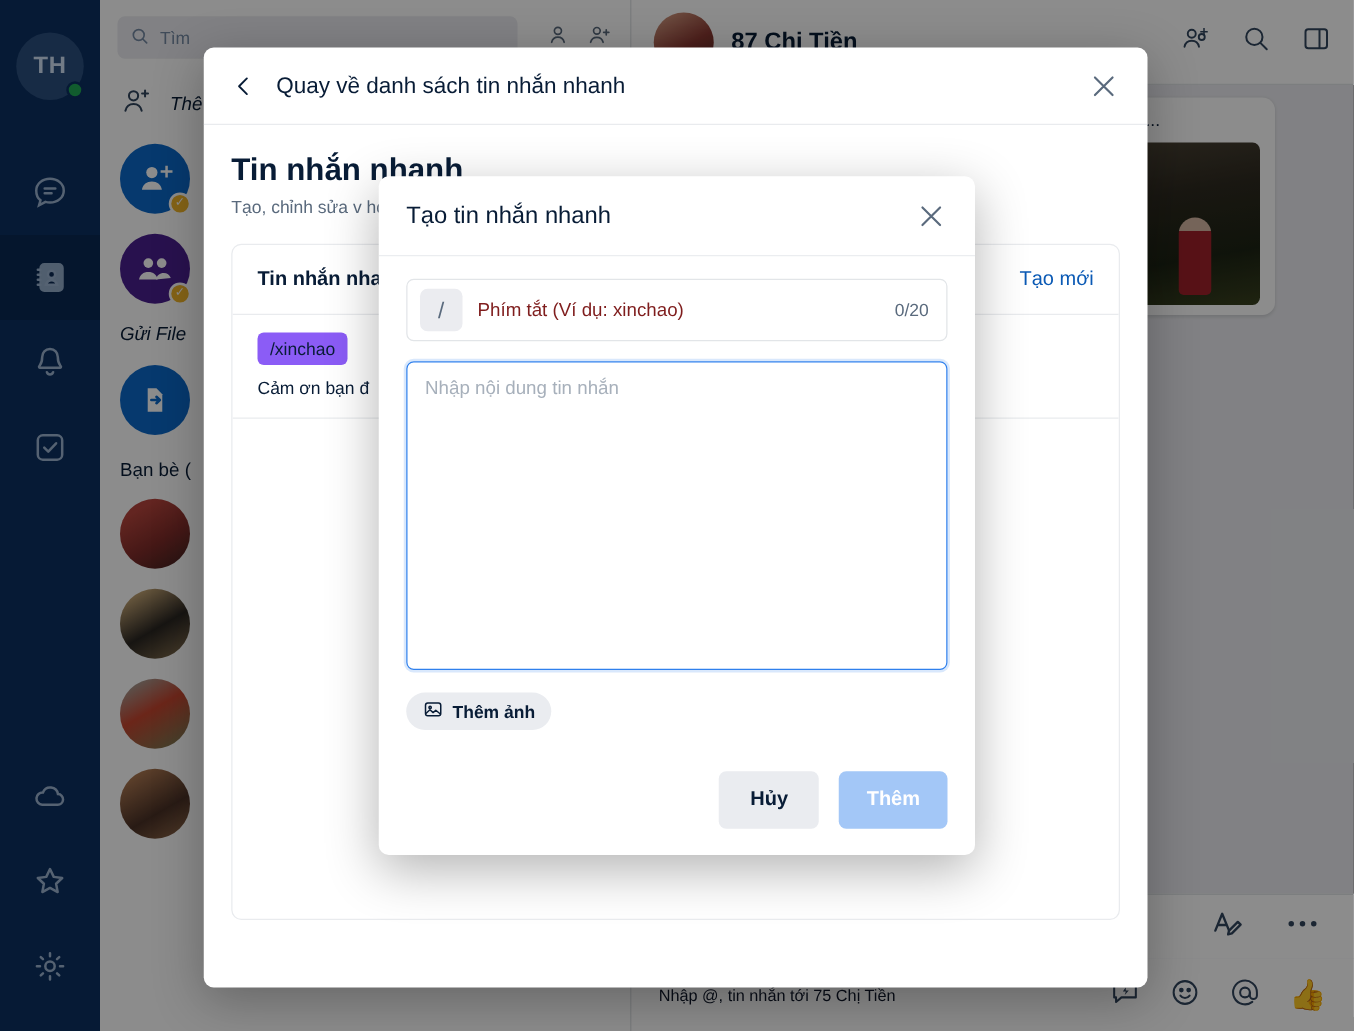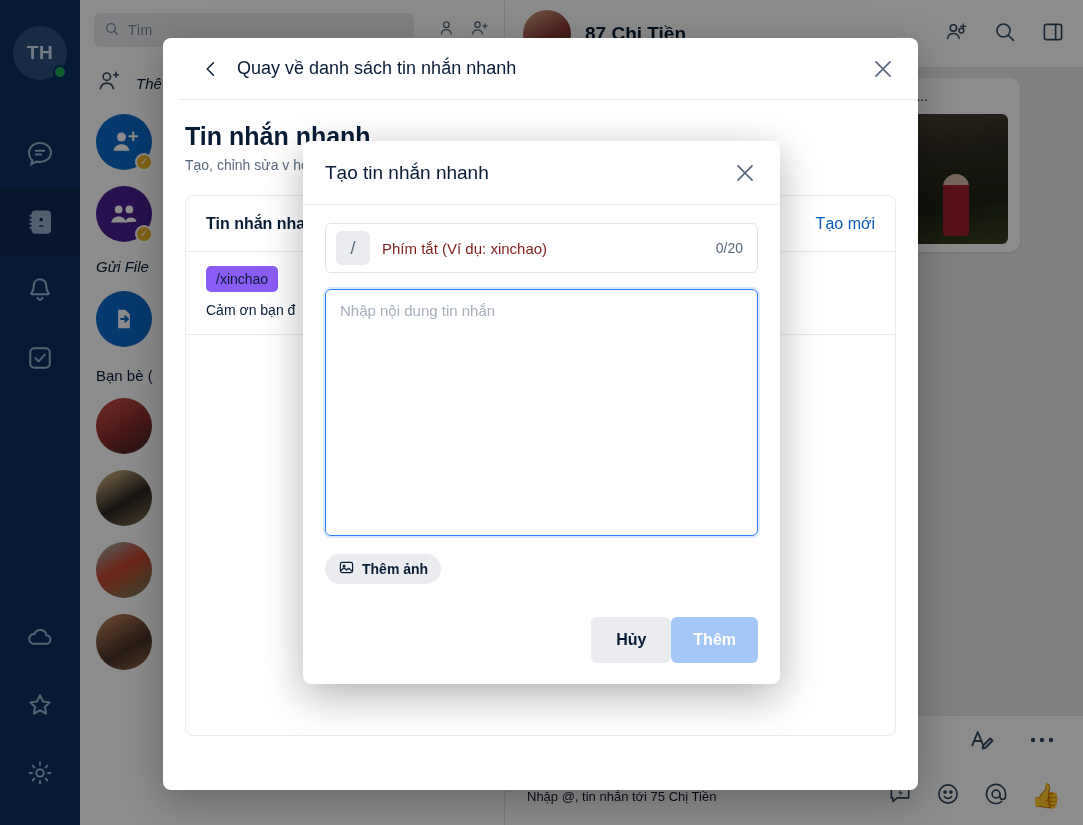--- a/index.html
+++ b/index.html
@@ -139,21 +139,21 @@
   .panel {
     position: absolute; left: 163px; top: 38px;
     width: 755px; height: 752px;
     background: #fff; border-radius: 8px;
     box-shadow: 0 10px 40px rgba(0,0,0,.28);
     overflow: hidden;
     display: flex; flex-direction: column;
   }
   .panel-head {
     height: 62px; border-bottom: 1px solid #e9ebee;
-    display: flex; align-items: center; padding: 0 22px; gap: 16px; margin-left: 16px;
+    display: flex; align-items: center; padding: 0 22px; gap: 16px;
   }
   .panel-head .back { color: #081c36; display: flex; align-items: center; }
   .panel-head .t { font-size: 18px; color: #081c36; }
   .panel-head .x { margin-left: auto; color: #5a6a7d; display: flex; }
 
   .panel-body { padding: 22px 22px 0; flex: 1 1 auto; }
   .panel-h1 { font-size: 25px; font-weight: bold; color: #081c36; }
   .panel-sub { font-size: 14px; color: #5a6a7d; margin-top: 6px; }
 
   .qm-table {
@@ -212,21 +212,21 @@
   .addimg {
     margin-top: 18px; align-self: flex-start;
     background: #eaecf0; border-radius: 16px;
     height: 30px; display: inline-flex; align-items: center; gap: 7px;
     padding: 0 13px; color: #081c36; font-size: 14px; font-weight: bold;
     cursor: pointer;
   }
 
   .modal-foot {
     height: 88px; display: flex; align-items: center; justify-content: flex-end;
-    padding: 0 22px;
+    gap: 16px; padding: 0 22px;
   }
   .btn {
     height: 46px; min-width: 80px; border-radius: 6px; border: none;
     font-size: 16px; font-weight: bold; cursor: pointer;
     font-family: "Liberation Sans", sans-serif;
     padding: 0 22px;
   }
   .btn-cancel { background: #eaecf0; color: #081c36; }
   .btn-primary { background: #a3c7f7; color: #ffffff; }
 </style>

